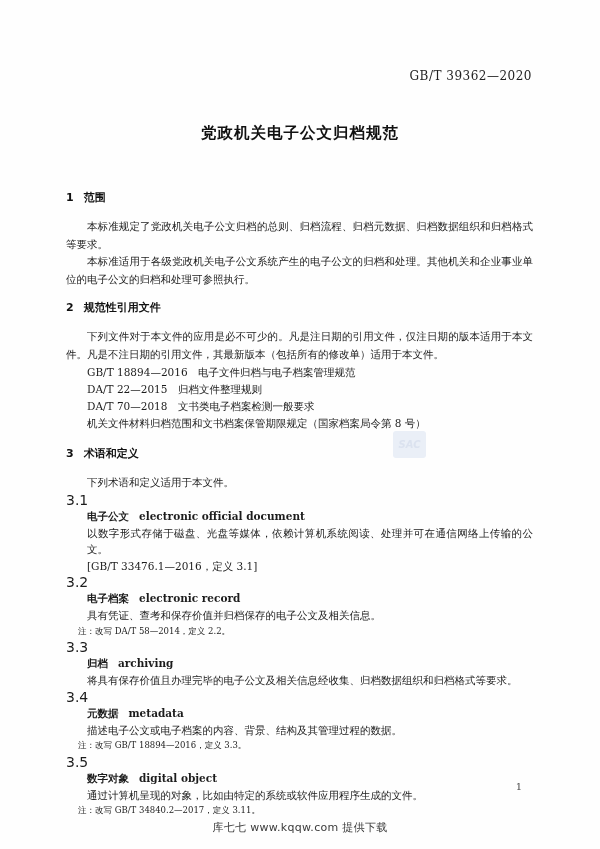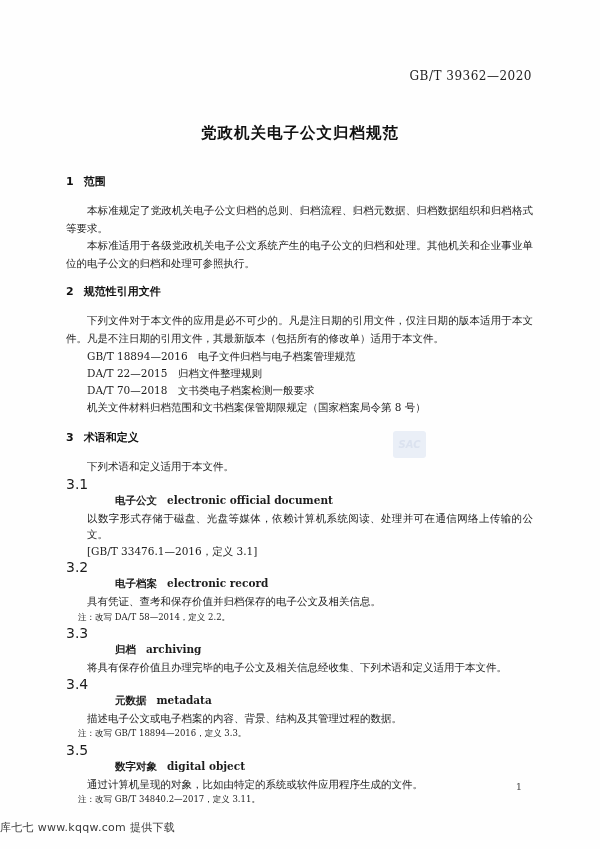--- a/index.html
+++ b/index.html
@@ -31,21 +31,21 @@
     width: 100%;
     text-align: center;
     font-family: "DejaVu Sans", "Liberation Sans", sans-serif;
     font-weight: bold;
     font-size: 15.5px;
     letter-spacing: 1px;
     color: #111;
   }
   .body-col {
     position: absolute;
-    top: 176px;
+    top: 192px;
     left: 66px;
     width: 467px;
     font-size: 10.5px;
     line-height: 17.5px;
     color: #1c1c1c;
   }
   .sec-heading {
     font-family: "DejaVu Sans", "Liberation Sans", sans-serif;
     font-weight: bold;
     font-size: 11px;
@@ -69,24 +69,23 @@
   .intro-para { margin-top: 14px; text-indent: 2em; }
   .term-block { margin-top: 0; }
   .term-id {
     font-family: "DejaVu Sans", "Liberation Sans", sans-serif;
     font-size: 14px;
     line-height: 16px;
     color: #1c1c1c;
   }
   .term-name { margin-left: 21px; line-height: 17px; }
   .term-zh {
-    font-family: Liberation Mono, monospace;
+    font-family: Liberation Sans, sans-serif;
     font-weight: bold;
     font-size: 10.5px;
-    margin-left: 28px;
   }
   .term-en {
     font-family: "DejaVu Serif", "Liberation Serif", serif;
     font-weight: bold;
     font-size: 10.5px;
     margin-left: 10px;
   }
   .term-def { margin-left: 21px; line-height: 16.5px; text-align: justify; }
   .term-src { margin-left: 21px; line-height: 16.5px; }
   .term-note {
@@ -117,20 +116,21 @@
     top: 781px;
     right: 78px;
     font-size: 10px;
     color: #4a4a4a;
   }
   .footer-note {
     position: absolute;
     top: 820px;
     left: 0;
     width: 100%;
+    text-align: center;
     font-family: "DejaVu Sans", "Liberation Sans", sans-serif;
     font-size: 11px;
     color: #3a3a3a;
     letter-spacing: 0.3px;
   }
 </style>
 </head>
 <body>
 
 <div class="page">
@@ -179,21 +179,21 @@
       </div>
       <div class="term-def">具有凭证、查考和保存价值并归档保存的电子公文及相关信息。</div>
       <div class="term-note">注：改写 DA/T 58—2014，定义 2.2。</div>
     </div>
 
     <div class="term-block">
       <div class="term-id">3.3</div>
       <div class="term-name">
         <span class="term-zh">归档</span><span class="term-en">archiving</span>
       </div>
-      <div class="term-def">将具有保存价值且办理完毕的电子公文及相关信息经收集、下列术语和定义适用于本文件。</div>
+      <div class="term-def">将具有保存价值且办理完毕的电子公文及相关信息经收集、归档数据组织和归档格式等要求。</div>
     </div>
 
     <div class="term-block">
       <div class="term-id">3.4</div>
       <div class="term-name">
         <span class="term-zh">元数据</span><span class="term-en">metadata</span>
       </div>
       <div class="term-def">描述电子公文或电子档案的内容、背景、结构及其管理过程的数据。</div>
       <div class="term-note">注：改写 GB/T 18894—2016，定义 3.3。</div>
     </div>

